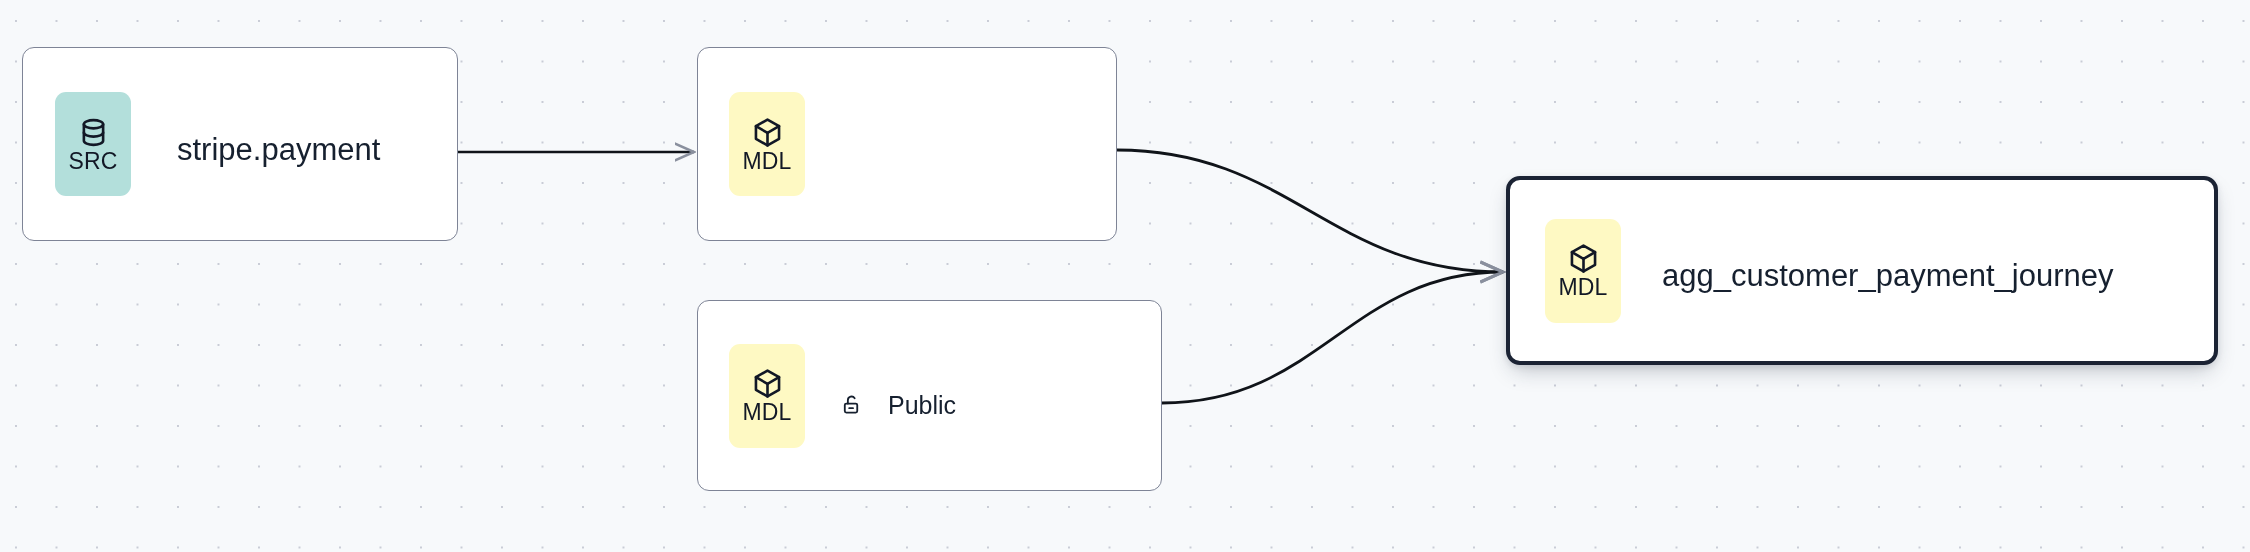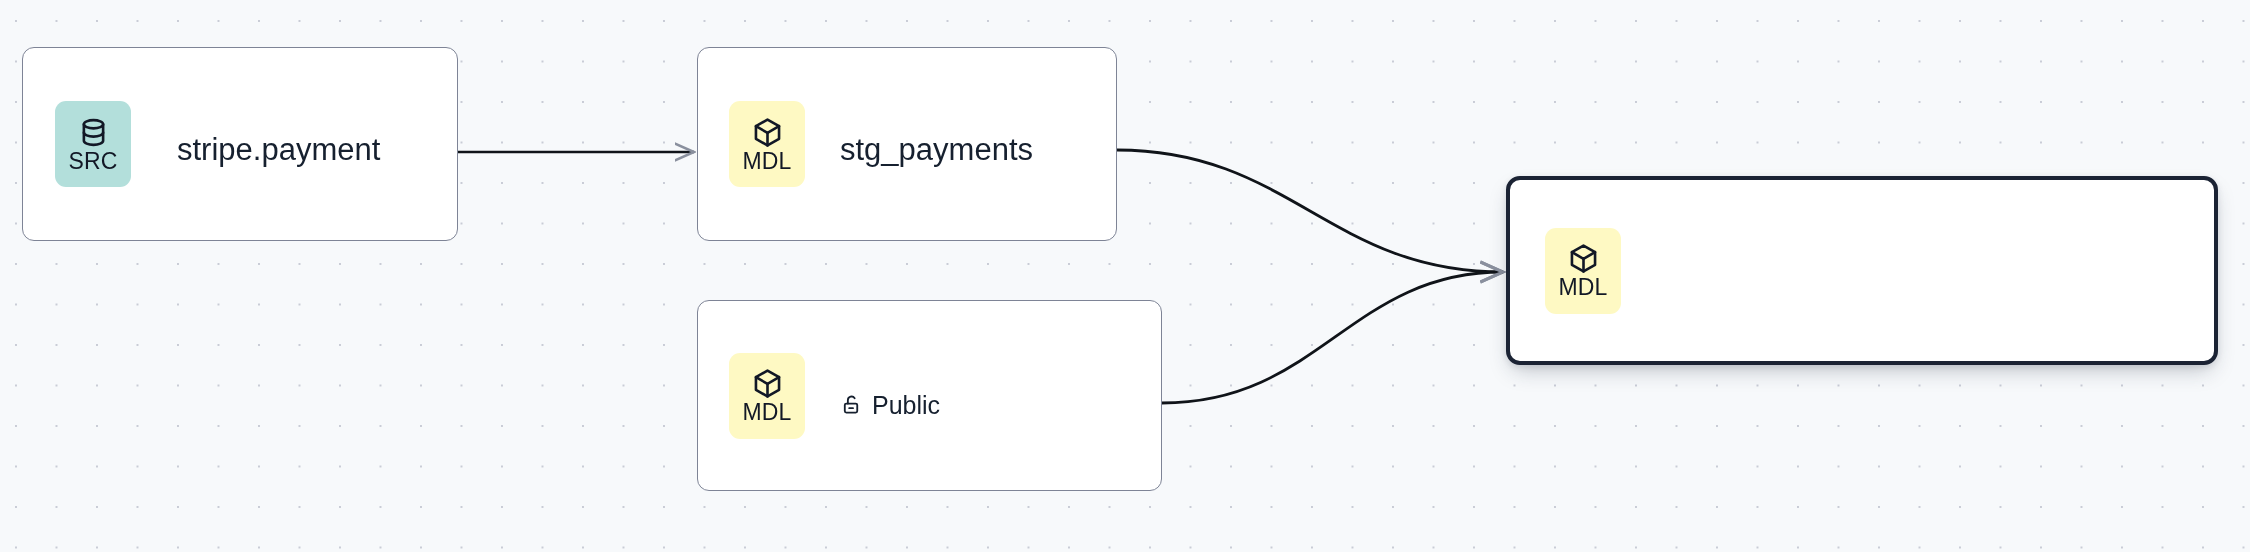--- a/index.html
+++ b/index.html
@@ -45,21 +45,21 @@
     border: 4px solid #1b2334;
     border-radius: 14px;
     box-shadow: 0 10px 22px -6px rgba(30, 40, 60, 0.28),
                 0 2px 6px rgba(30, 40, 60, 0.10);
   }
 
   
   .badge {
     flex: 0 0 auto;
     width: 76px;
-    height: 86px;
+    height: 104px;
     border-radius: 11px;
     display: flex;
     flex-direction: column;
     align-items: center;
     justify-content: center;
     gap: 1px;
   }
   .badge-src { background: #b3dfdb; }
   .badge-mdl { background: #fef9c3; }
   .badge svg { display: block; }
@@ -82,21 +82,21 @@
   .node-title {
     font-size: 31px;
     line-height: 1.18;
     color: #16202f;
     white-space: nowrap;
     font-family: "Liberation Sans", "DejaVu Sans", sans-serif;
   }
   .node-sub {
     display: flex;
     align-items: center;
-    gap: 9px;
+    gap: 25px;
     font-size: 25px;
     line-height: 1.2;
     color: #16202f;
     margin-top: 6px;
     white-space: nowrap;
   }
   .node-sub svg { display: block; flex: 0 0 auto; }
 
   
   #node-stripe-payment {
@@ -161,23 +161,20 @@
   <div class="node" id="node-stg-payments">
     <div class="badge badge-mdl">
       <span>
         <svg width="33" height="33" viewBox="0 0 24 24" fill="none" stroke="#121826" stroke-width="1.9" stroke-linecap="round" stroke-linejoin="round">
           <path d="M12 2.6 L20.4 7.4 V16.6 L12 21.4 L3.6 16.6 V7.4 Z"></path>
           <path d="M3.6 7.4 L12 12.2 L20.4 7.4"></path>
           <path d="M12 12.2 V21.4"></path>
         </svg>
       </span>
       <span class="badge-text">MDL</span>
-    </div>
-    <div class="node-body">
-      <div class="node-title">stg_payments</div>
     </div>
   </div>
 
   <div class="node" id="node-fct-orders">
     <div class="badge badge-mdl">
       <span>
         <svg width="33" height="33" viewBox="0 0 24 24" fill="none" stroke="#121826" stroke-width="1.9" stroke-linecap="round" stroke-linejoin="round">
           <path d="M12 2.6 L20.4 7.4 V16.6 L12 21.4 L3.6 16.6 V7.4 Z"></path>
           <path d="M3.6 7.4 L12 12.2 L20.4 7.4"></path>
           <path d="M12 12.2 V21.4"></path>
@@ -203,15 +200,18 @@
     <div class="badge badge-mdl">
       <span>
         <svg width="33" height="33" viewBox="0 0 24 24" fill="none" stroke="#121826" stroke-width="1.9" stroke-linecap="round" stroke-linejoin="round">
           <path d="M12 2.6 L20.4 7.4 V16.6 L12 21.4 L3.6 16.6 V7.4 Z"></path>
           <path d="M3.6 7.4 L12 12.2 L20.4 7.4"></path>
           <path d="M12 12.2 V21.4"></path>
         </svg>
       </span>
       <span class="badge-text">MDL</span>
     </div>
+    <div class="node-body">
+      <div class="node-title">agg_customer_payment_journey</div>
+    </div>
   </div>
 
 </div>
 
 </body></html>

